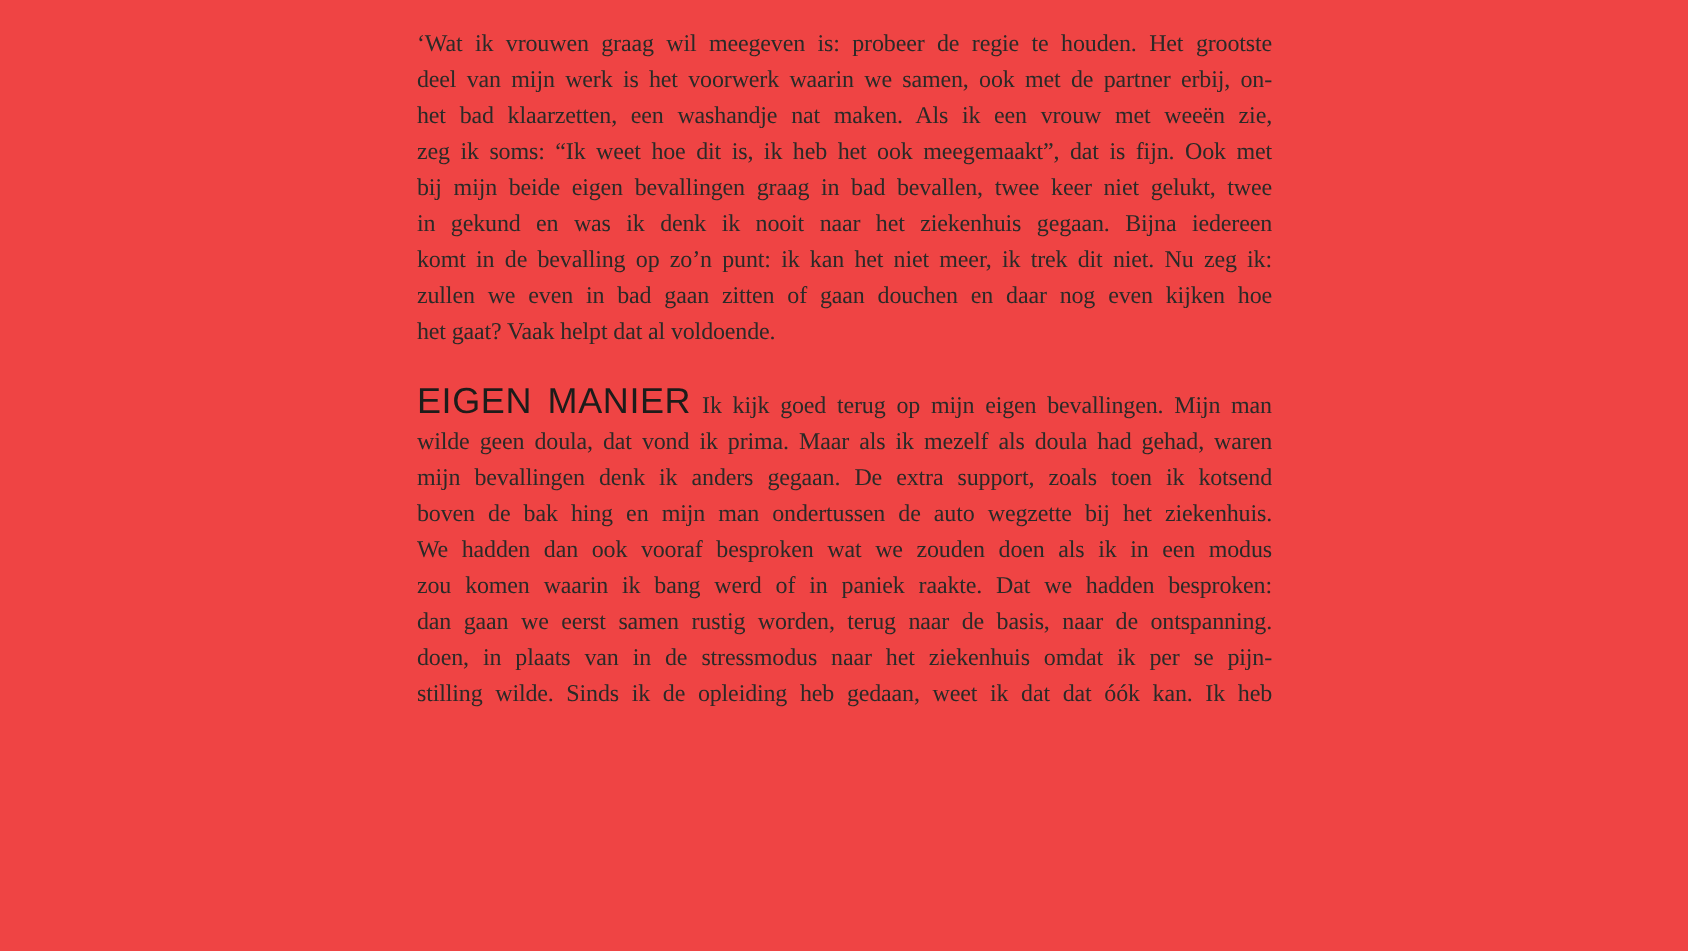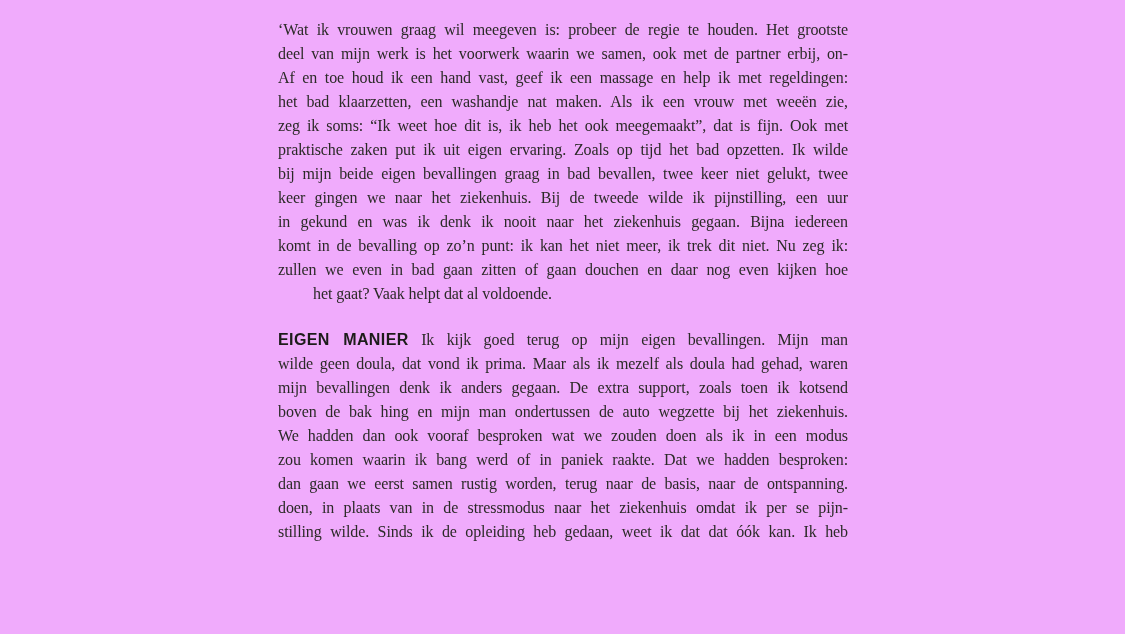--- a/index.html
+++ b/index.html
@@ -8,65 +8,61 @@
     width: 1125px;
     height: 634px;
     background: #ffffff;
     overflow: hidden;
     position: relative;
     font-family: "Liberation Serif", "DejaVu Serif", serif;
   }
   .page {
     position: absolute;
     inset: 0;
-    background: #f0abfc;
+    background: #ef4444;
   }
   .text-column {
     position: absolute;
     left: 278px;
     top: 18px;
     width: 570px;
     color: #2b2a27;
     font-size: 16px;
     line-height: 24px;
     letter-spacing: -0.1px;
   }
   .paragraph { margin: 0; }
   .paragraph + .paragraph { margin-top: 22px; }
   .line {
     text-align: justify;
     text-align-last: justify;
   }
   .line.para-end {
     text-align-last: left;
-    margin-left: 35px;
   }
   .run-in-heading {
     font-family: "Liberation Sans", "DejaVu Sans", sans-serif;
-    font-weight: 700;
-    font-size: 16px;
+    font-weight: 400;
+    font-size: 24px;
     letter-spacing: 0.4px;
     color: #1d1c1a;
     line-height: 1;
   }
 </style>
 </head>
 <body>
 
 <div class="page">
   <div class="text-column" id="text-column">
       <div class="paragraph">
         <div class="line">‘Wat ik vrouwen graag wil meegeven is: probeer de regie te houden. Het grootste</div>
         <div class="line">deel van mijn werk is het voorwerk waarin we samen, ook met de partner erbij, on-</div>
-        <div class="line">Af en toe houd ik een hand vast, geef ik een massage en help ik met regeldingen:</div>
         <div class="line">het bad klaarzetten, een washandje nat maken. Als ik een vrouw met weeën zie,</div>
         <div class="line">zeg ik soms: “Ik weet hoe dit is, ik heb het ook meegemaakt”, dat is fijn. Ook met</div>
-        <div class="line">praktische zaken put ik uit eigen ervaring. Zoals op tijd het bad opzetten. Ik wilde</div>
         <div class="line">bij mijn beide eigen bevallingen graag in bad bevallen, twee keer niet gelukt, twee</div>
-        <div class="line">keer gingen we naar het ziekenhuis. Bij de tweede wilde ik pijnstilling, een uur</div>
         <div class="line">in gekund en was ik denk ik nooit naar het ziekenhuis gegaan. Bijna iedereen</div>
         <div class="line">komt in de bevalling op zo’n punt: ik kan het niet meer, ik trek dit niet. Nu zeg ik:</div>
         <div class="line">zullen we even in bad gaan zitten of gaan douchen en daar nog even kijken hoe</div>
         <div class="line para-end">het gaat? Vaak helpt dat al voldoende.</div>
       </div>
       <div class="paragraph">
         <div class="line"><span class="run-in-heading">EIGEN MANIER</span> <span>Ik kijk goed terug op mijn eigen bevallingen. Mijn man</span></div>
         <div class="line">wilde geen doula, dat vond ik prima. Maar als ik mezelf als doula had gehad, waren</div>
         <div class="line">mijn bevallingen denk ik anders gegaan. De extra support, zoals toen ik kotsend</div>
         <div class="line">boven de bak hing en mijn man ondertussen de auto wegzette bij het ziekenhuis.</div>

